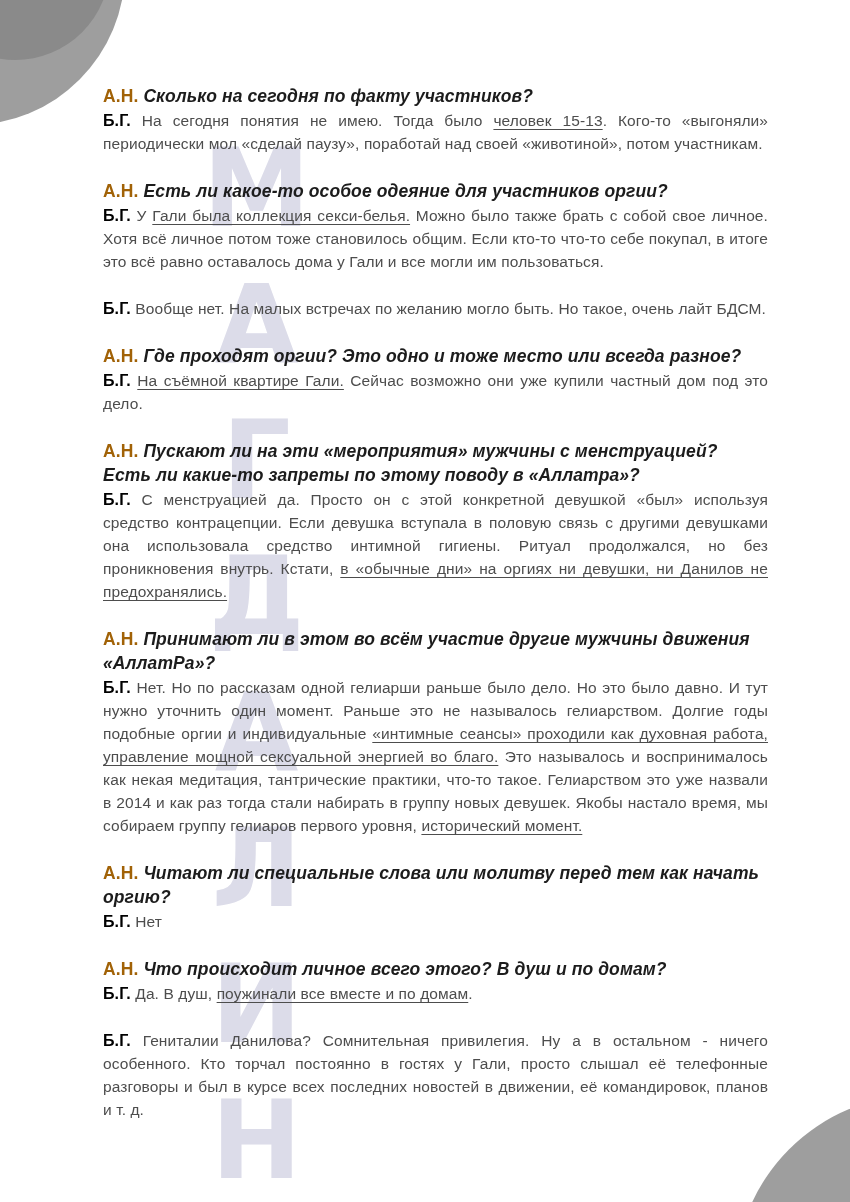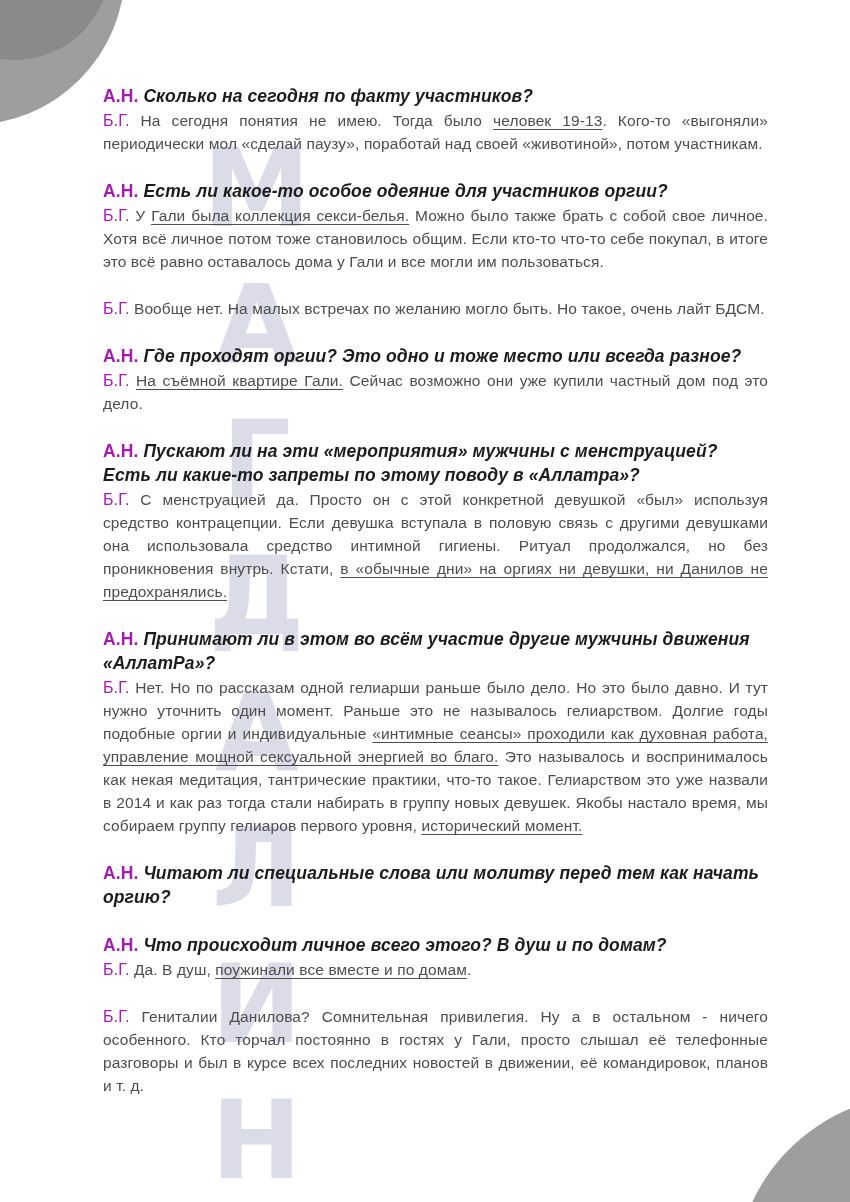--- a/index.html
+++ b/index.html
@@ -20,42 +20,42 @@
     font-family:"DejaVu Sans",sans-serif;font-weight:700;
     font-size:108px;letter-spacing:11px;line-height:1;
     color:#dcdce9;user-select:none;white-space:nowrap;
   }
 
   
   .content{position:absolute;left:103px;top:84px;width:665px;z-index:2;}
   .qa{margin:0 0 24px 0;}
   .q{margin:0 0 1px 0;font-size:17.5px;line-height:24px;
      font-style:italic;font-weight:bold;color:#1c1c1c;letter-spacing:.1px;}
-  .q .lbl{font-style:normal;font-weight:bold;color:#a21caf;}
+  .q .lbl{font-style:normal;font-weight:bold;color:#a16207;}
   .a{margin:0;font-size:15.5px;line-height:23px;color:#4d4d4d;
      text-align:justify;letter-spacing:.1px;}
-  .a .lbl{font-weight:normal;color:#a21caf;font-size:16px;}
+  .a .lbl{font-weight:bold;color:#000000;font-size:16px;}
   .u{text-decoration:underline;text-underline-offset:3px;text-decoration-thickness:1px;}
 </style>
 </head>
 <body>
 
 <div class="page">
 
   <div class="circle circle-tl-light"></div>
   <div class="circle circle-tl-dark"></div>
   <div class="circle circle-br"></div>
 
   <div class="watermark">МАГДАЛИНА</div>
 
   <div class="content">
 
     <div class="qa">
       <p class="q"><span class="lbl">А.Н.</span> <span>Сколько на сегодня по факту участников?</span></p>
-      <p class="a"><span class="lbl">Б.Г.</span> <span>На сегодня понятия не имею. Тогда было </span><span class="u">человек 19-13</span><span>. Кого-то «выгоняли» периодически мол «сделай паузу», поработай над своей «животиной», потом участникам.</span></p>
+      <p class="a"><span class="lbl">Б.Г.</span> <span>На сегодня понятия не имею. Тогда было </span><span class="u">человек 15-13</span><span>. Кого-то «выгоняли» периодически мол «сделай паузу», поработай над своей «животиной», потом участникам.</span></p>
     </div>
 
     <div class="qa">
       <p class="q"><span class="lbl">А.Н.</span> <span>Есть ли какое-то особое одеяние для участников оргии?</span></p>
       <p class="a"><span class="lbl">Б.Г.</span> <span> У </span><span class="u">Гали была коллекция секси-белья.</span><span> Можно было также брать с собой свое личное. Хотя всё личное потом тоже становилось общим. Если кто-то что-то себе покупал, в итоге это всё равно оставалось дома у Гали и все могли им пользоваться.</span></p>
     </div>
 
     <div class="qa">
       <p class="a"><span class="lbl">Б.Г.</span> <span>Вообще нет. На малых встречах по желанию могло быть. Но такое, очень лайт БДСМ.</span></p>
     </div>
@@ -70,20 +70,21 @@
       <p class="a"><span class="lbl">Б.Г.</span> <span> С менструацией да. Просто он с этой конкретной девушкой «был» используя средство контрацепции. Если девушка вступала в половую связь с другими девушками она использовала средство интимной гигиены. Ритуал продолжался, но без проникновения внутрь. Кстати, </span><span class="u">в «обычные дни» на оргиях ни девушки, ни Данилов не предохранялись.</span></p>
     </div>
 
     <div class="qa">
       <p class="q"><span class="lbl">А.Н.</span> <span>Принимают ли в этом во всём участие другие мужчины движения «АллатРа»?</span></p>
       <p class="a"><span class="lbl">Б.Г.</span> <span>Нет. Но по рассказам одной гелиарши раньше было дело. Но это было давно. И тут нужно уточнить один момент. Раньше это не называлось гелиарством. Долгие годы подобные оргии и индивидуальные </span><span class="u">«интимные сеансы» проходили как духовная работа, управление мощной сексуальной энергией во благо.</span><span> Это называлось и воспринималось как некая медитация, тантрические практики, что-то такое. Гелиарством это уже назвали в 2014 и как раз тогда стали набирать в группу новых девушек. Якобы настало время, мы собираем группу гелиаров первого уровня, </span><span class="u">исторический момент.</span></p>
     </div>
 
     <div class="qa">
       <p class="q"><span class="lbl">А.Н.</span> <span>Читают ли специальные слова или молитву перед тем как начать оргию?</span></p>
+      <p class="a"><span class="lbl">Б.Г.</span> <span>Нет</span></p>
     </div>
 
     <div class="qa">
       <p class="q"><span class="lbl">А.Н.</span> <span>Что происходит личное всего этого? В душ и по домам?</span></p>
       <p class="a"><span class="lbl">Б.Г.</span> <span>Да. В душ, </span><span class="u">поужинали все вместе и по домам</span><span>.</span></p>
     </div>
 
     <div class="qa">
       <p class="a"><span class="lbl">Б.Г.</span> <span>Гениталии Данилова? Сомнительная привилегия. Ну а в остальном - ничего особенного. Кто торчал постоянно в гостях у Гали, просто слышал её телефонные разговоры и был в курсе всех последних новостей в движении, её командировок, планов и т. д.</span></p>
     </div>

